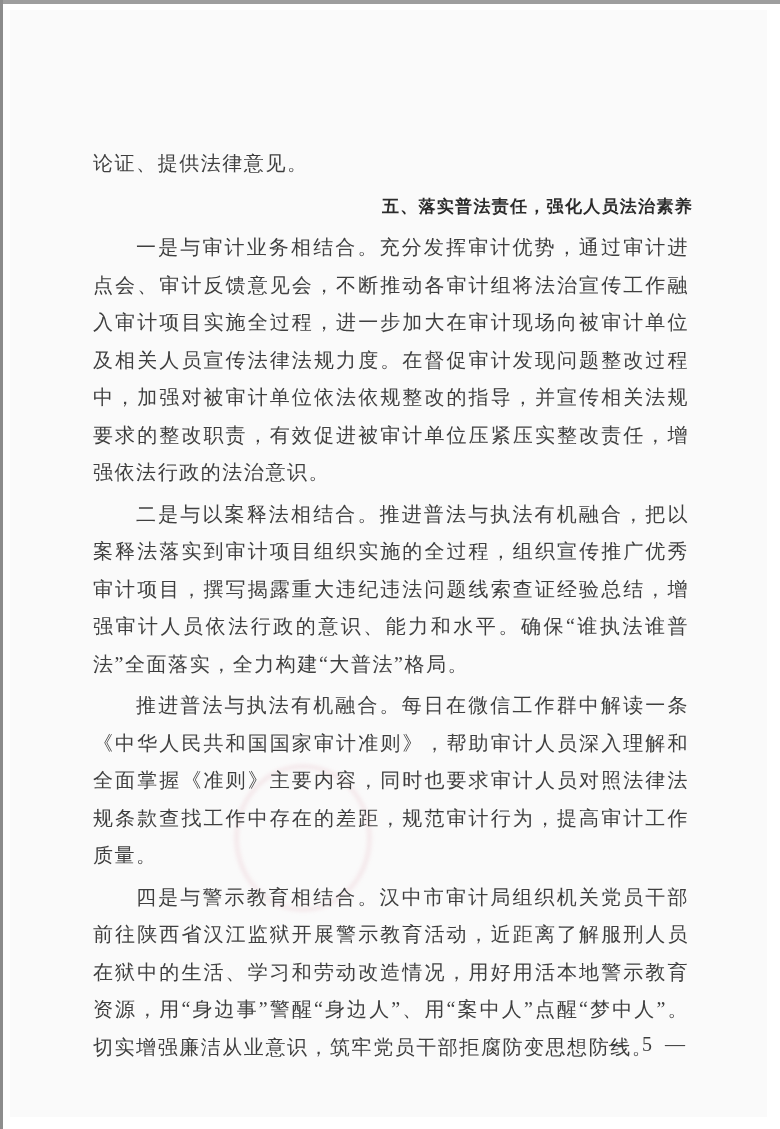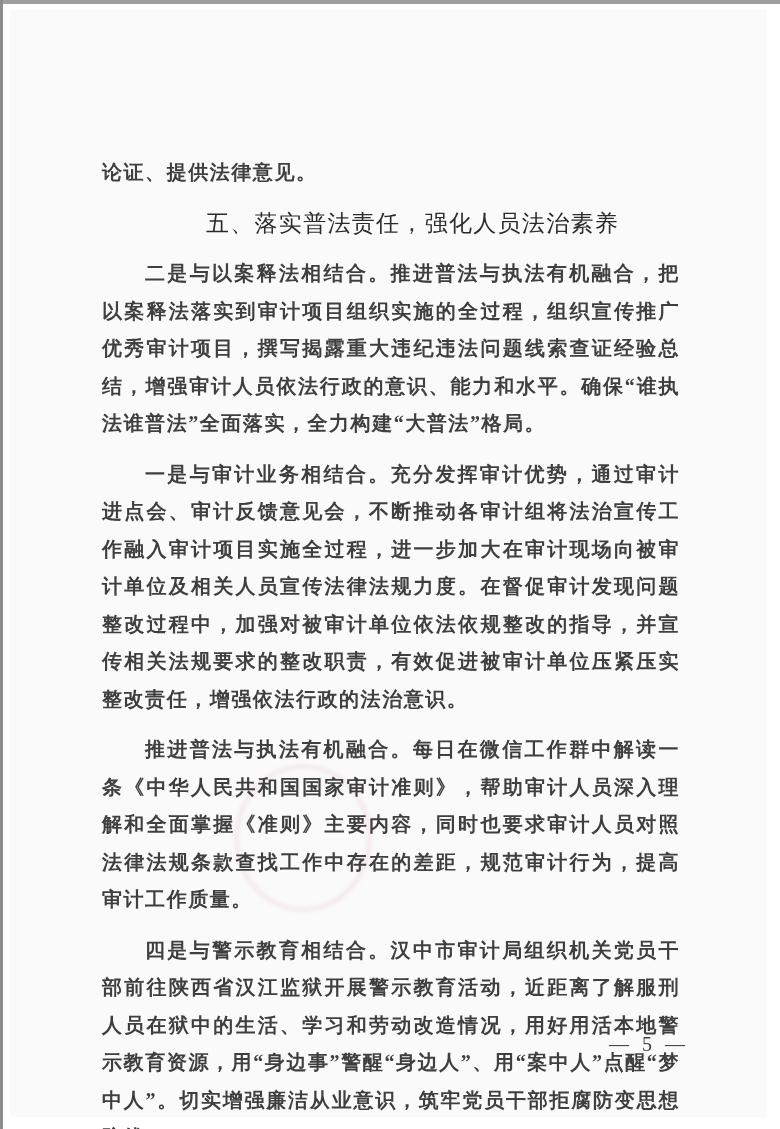--- a/index.html
+++ b/index.html
@@ -55,37 +55,36 @@
     left: 79px; top: 131px;
     width: 604px;
     z-index: 2;
     color: #3f3f3f;
     font-size: 20px;
     letter-spacing: 1.55px;
     line-height: 37.5px;
     text-align: justify;
   }
   .content p {
-    margin: 13px;
+    margin: 4px;
     text-indent: 43px;
-    font-weight: bold;
   }
   .content p.no-indent {
     text-indent: 0;
   }
   .content h2 {
     margin: 5px 0 3px 0;
     font-family: "Liberation Sans", "DejaVu Sans", sans-serif;
-    font-size: 23px;
-    font-weight: 400;
+    font-size: 17px;
+    font-weight: 700;
     color: #2b2b2b;
     letter-spacing: 1.3px;
     line-height: 37.5px;
     text-indent: 43px;
-    text-align: center;
+    text-align: right;
   }
   .page-number {
     position: absolute;
     right: 78px; top: 1022px;
     z-index: 2;
     font-size: 20px;
     color: #3c3c3c;
     letter-spacing: 4px;
     line-height: 24px;
   }
@@ -98,23 +97,23 @@
   <div class="edge-left"></div>
 
   <div class="sheet">
     <div class="seal-bleed"></div>
 
     <div class="content">
       <p class="no-indent">论证、提供法律意见。</p>
 
       <h2>五、落实普法责任，强化人员法治素养</h2>
 
+      <p>一是与审计业务相结合。充分发挥审计优势，通过审计进点会、审计反馈意见会，不断推动各审计组将法治宣传工作融入审计项目实施全过程，进一步加大在审计现场向被审计单位及相关人员宣传法律法规力度。在督促审计发现问题整改过程中，加强对被审计单位依法依规整改的指导，并宣传相关法规要求的整改职责，有效促进被审计单位压紧压实整改责任，增强依法行政的法治意识。</p>
+
       <p>二是与以案释法相结合。推进普法与执法有机融合，把以案释法落实到审计项目组织实施的全过程，组织宣传推广优秀审计项目，撰写揭露重大违纪违法问题线索查证经验总结，增强审计人员依法行政的意识、能力和水平。确保“谁执法谁普法”全面落实，全力构建“大普法”格局。</p>
-
-      <p>一是与审计业务相结合。充分发挥审计优势，通过审计进点会、审计反馈意见会，不断推动各审计组将法治宣传工作融入审计项目实施全过程，进一步加大在审计现场向被审计单位及相关人员宣传法律法规力度。在督促审计发现问题整改过程中，加强对被审计单位依法依规整改的指导，并宣传相关法规要求的整改职责，有效促进被审计单位压紧压实整改责任，增强依法行政的法治意识。</p>
 
       <p>推进普法与执法有机融合。每日在微信工作群中解读一条《中华人民共和国国家审计准则》，帮助审计人员深入理解和全面掌握《准则》主要内容，同时也要求审计人员对照法律法规条款查找工作中存在的差距，规范审计行为，提高审计工作质量。</p>
 
       <p>四是与警示教育相结合。汉中市审计局组织机关党员干部前往陕西省汉江监狱开展警示教育活动，近距离了解服刑人员在狱中的生活、学习和劳动改造情况，用好用活本地警示教育资源，用“身边事”警醒“身边人”、用“案中人”点醒“梦中人”。切实增强廉洁从业意识，筑牢党员干部拒腐防变思想防线。</p>
     </div>
 
     <div class="page-number">— 5 —</div>
   </div>
 </div>
 

